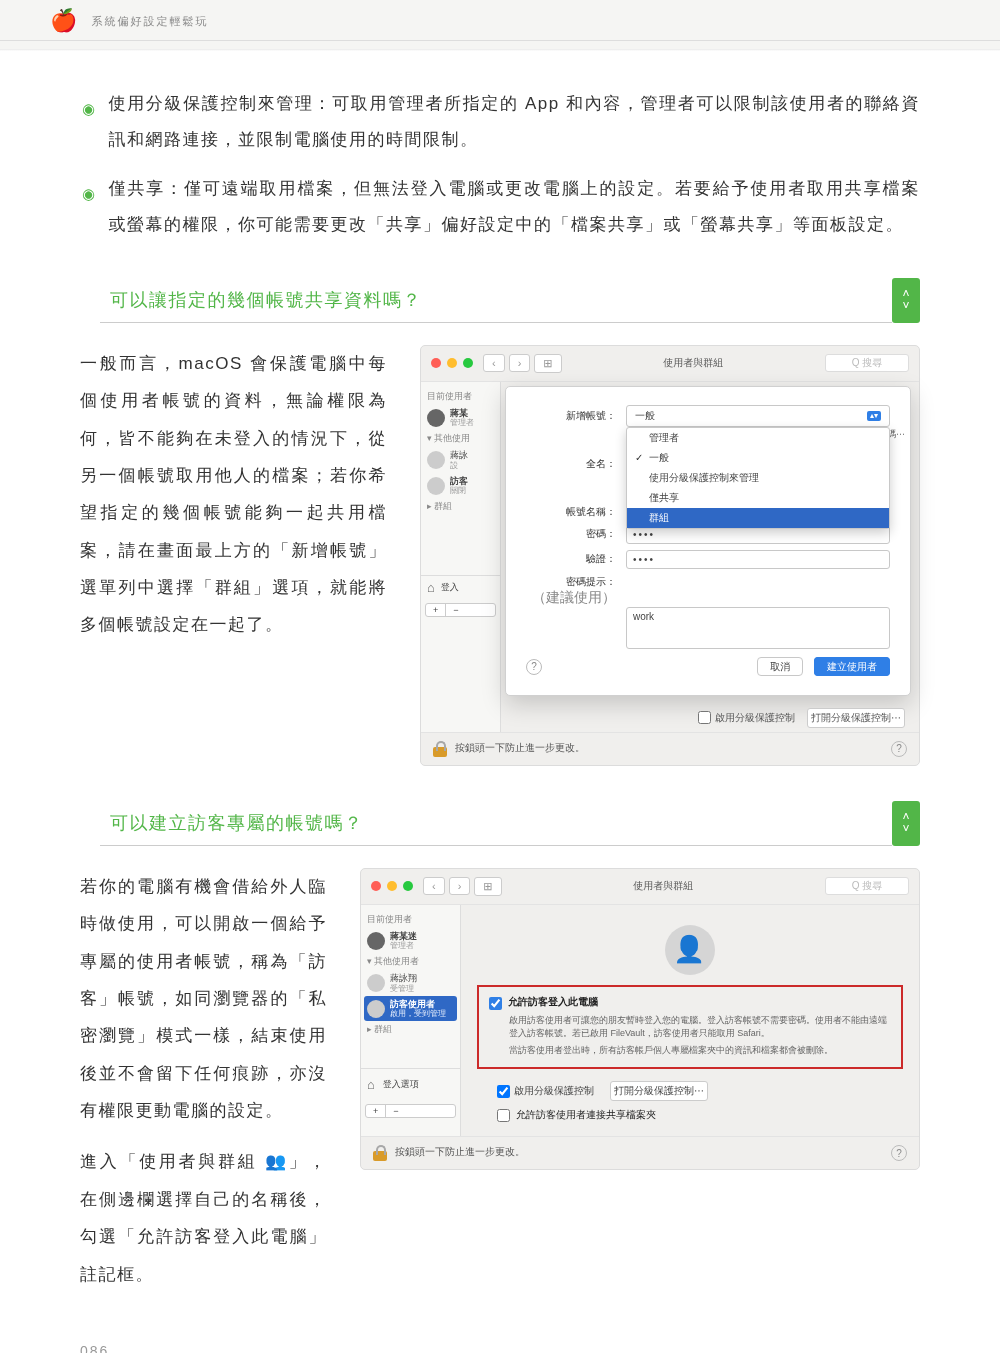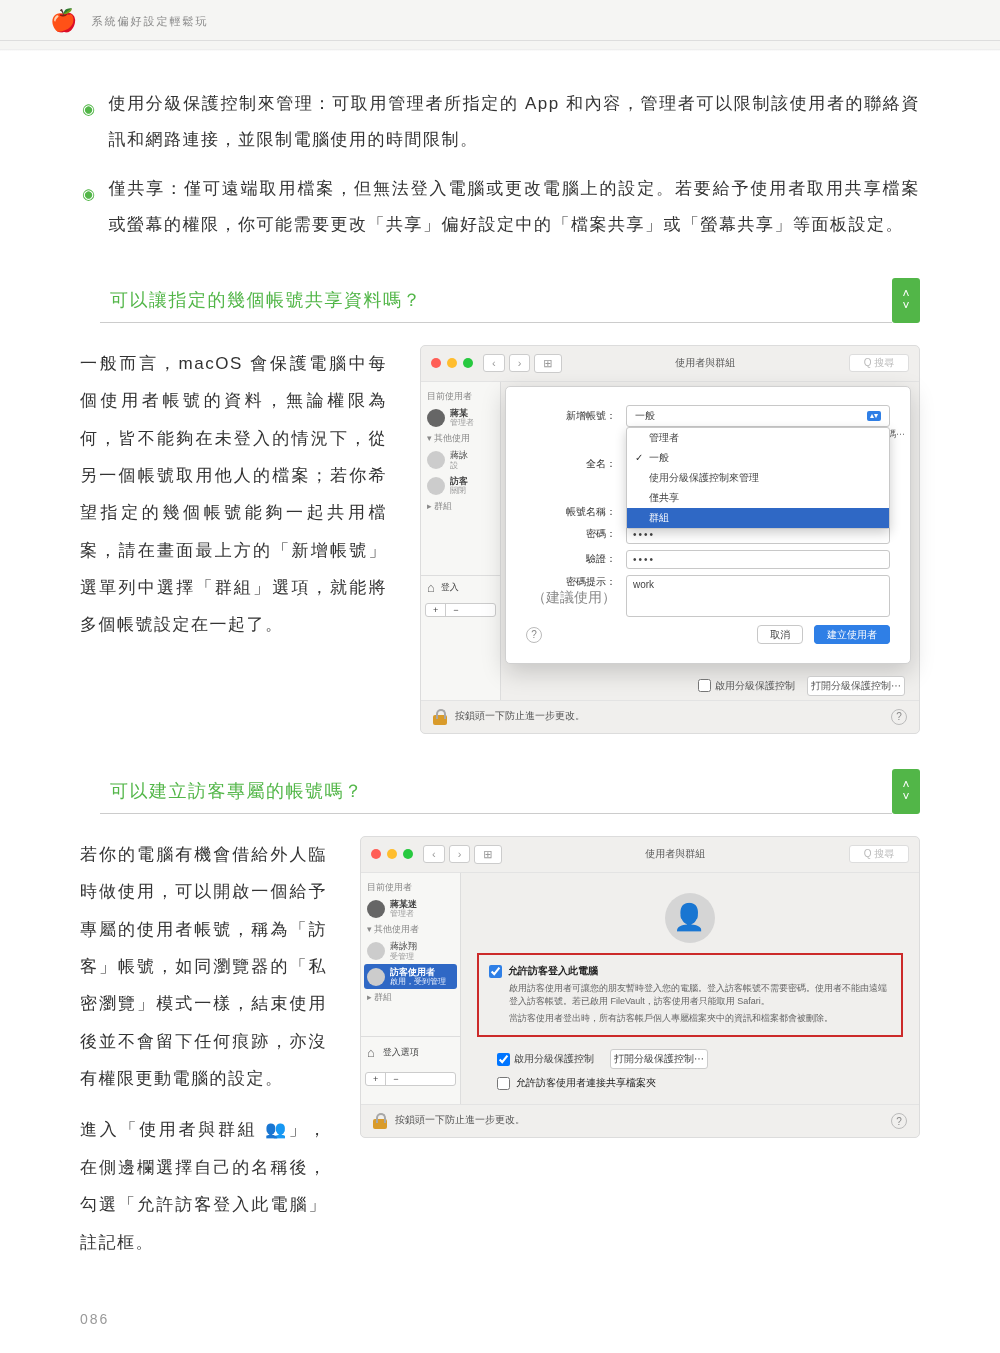--- a/index.html
+++ b/index.html
@@ -19,21 +19,21 @@
   .body-text { font-size:17px; line-height:2.2; letter-spacing:1.5px; text-align:justify; }
   .col-left { flex:1; }
   .col-right { flex:none; }
   .shot { background:#f0efed; border:1px solid #dcdcdc; border-radius:5px; font-size:10px; color:#444; width:560px; }
   .shot.sm { width:500px; }
   .traffic { padding:8px 10px; display:flex; align-items:center; border-bottom:1px solid #e3e3e3; }
   .dot { width:10px; height:10px; border-radius:50%; margin-right:6px; }
   .dot.r{background:#ff5e56;} .dot.y{background:#ffbd2e;} .dot.g{background:#27c93f;}
   .nav-btn { border:1px solid #ccc; background:#fff; border-radius:3px; padding:2px 8px; margin-left:4px; color:#999; font-size:11px; }
   .titlec { flex:1; text-align:center; color:#555; }
-  .search-tiny{ border:1px solid #ddd; border-radius:3px; padding:1px 6px; background:#fff; color:#bbb; width:60px; text-align:center;}
+  .search-tiny{ border:1px solid #ddd; border-radius:3px; padding:1px 6px; background:#fff; color:#bbb; width:84px; text-align:center;}
   .shot-body { display:flex; background:#f0efed; }
   .sidebar { width:80px; background:#f7f7f5; border-right:1px solid #ddd; padding:6px 0 0 0; font-size:9px; }
   .side-lbl { color:#888; padding:2px 6px; }
   .side-item { display:flex; align-items:center; padding:3px 6px; gap:5px; }
   .avatar-sm { width:18px; height:18px; border-radius:50%; background:#666; flex:none; }
   .avatar-sm.g { background:#ccc; }
   .side-two { display:flex; flex-direction:column; line-height:1.15; }
   .side-sub { color:#999; font-size:8px; }
   .side-foot { border-top:1px solid #ddd; margin-top:60px; display:flex; align-items:center; gap:6px; padding:4px 6px; }
   .sheet { flex:1; position:relative; }
@@ -61,21 +61,21 @@
   .lock-row { display:flex; align-items:flex-start; padding:8px 12px; border-top:1px solid #e3e3e3; gap:8px; font-size:10px; color:#555;}
   .lock-ico{ width:14px; height:16px; position:relative;} 
   .lock-ico::before{content:"";position:absolute;bottom:0;width:14px;height:10px;background:#d99b2a;border-radius:2px;}
   .lock-ico::after{content:"";position:absolute;top:0;left:3px;width:6px;height:8px;border:2px solid #a8a8a8;border-bottom:none;border-radius:5px 5px 0 0;}
   
   .side-item.hl { background:#2f68c5; color:#fff; border-radius:3px; margin:0 3px; padding:3px; }
   .side-item.hl .side-sub{ color:#dfe9fb; }
   .detail-pane { flex:1; padding:14px 16px 10px 16px; }
   .big-avatar { width:50px; height:50px; border-radius:50%; background:#d5d5d5; margin:6px auto 10px; display:flex; align-items:center; justify-content:center; color:#a7a7a7; font-size:26px;}
   .redbox { border:2px solid #cc2a2a; padding:8px 10px 10px 10px; }
-  .chkrow { display:flex; align-items:flex-end; gap:6px; margin-bottom:4px; color:#222;}
+  .chkrow { display:flex; align-items:center; gap:6px; margin-bottom:4px; color:#222;}
   .chkrow input{ accent-color:#2f7fe6; margin-top:2px;}
   .subtext { font-size:9px; color:#666; margin:3px 0 0 20px; line-height:1.5; }
   .below-row { display:flex; align-items:center; gap:16px; margin:12px 0 6px 20px; }
   .login-opt { border-top:1px solid #ddd; margin-top:30px; padding:8px 6px; display:flex; align-items:center; gap:8px; }
   .home-ico{ font-size:13px; color:#666;}
   .page-num { color:#999; font-size:14px; margin-top:50px; letter-spacing:2px; }
 </style>
 </head>
 <body>
 
@@ -205,21 +205,21 @@
               </div>
               <div class="frow">
                 <span class="flabel">驗證：</span>
                 <span class="input">••••</span>
               </div>
               <div class="frow" style="align-items:flex-start;">
                 <span style="display:flex;flex-direction:column;">
                   <span class="flabel">密碼提示：</span>
                   <span class="fsub">（建議使用）</span>
                 </span>
-                <span class="input" style="height:42px;letter-spacing:normal;">work</span>
+                <span class="input" style="height:42px;letter-spacing:normal;margin-top:32px;">work</span>
               </div>
               <div class="frow" style="justify-content:space-between;margin-top:10px;">
                 <span class="help-circle">?</span>
                 <span>
                   <span class="btn">取消</span>
                   <span class="btn primary">建立使用者</span>
                 </span>
               </div>
             </div>
             <div class="under-sheet">

